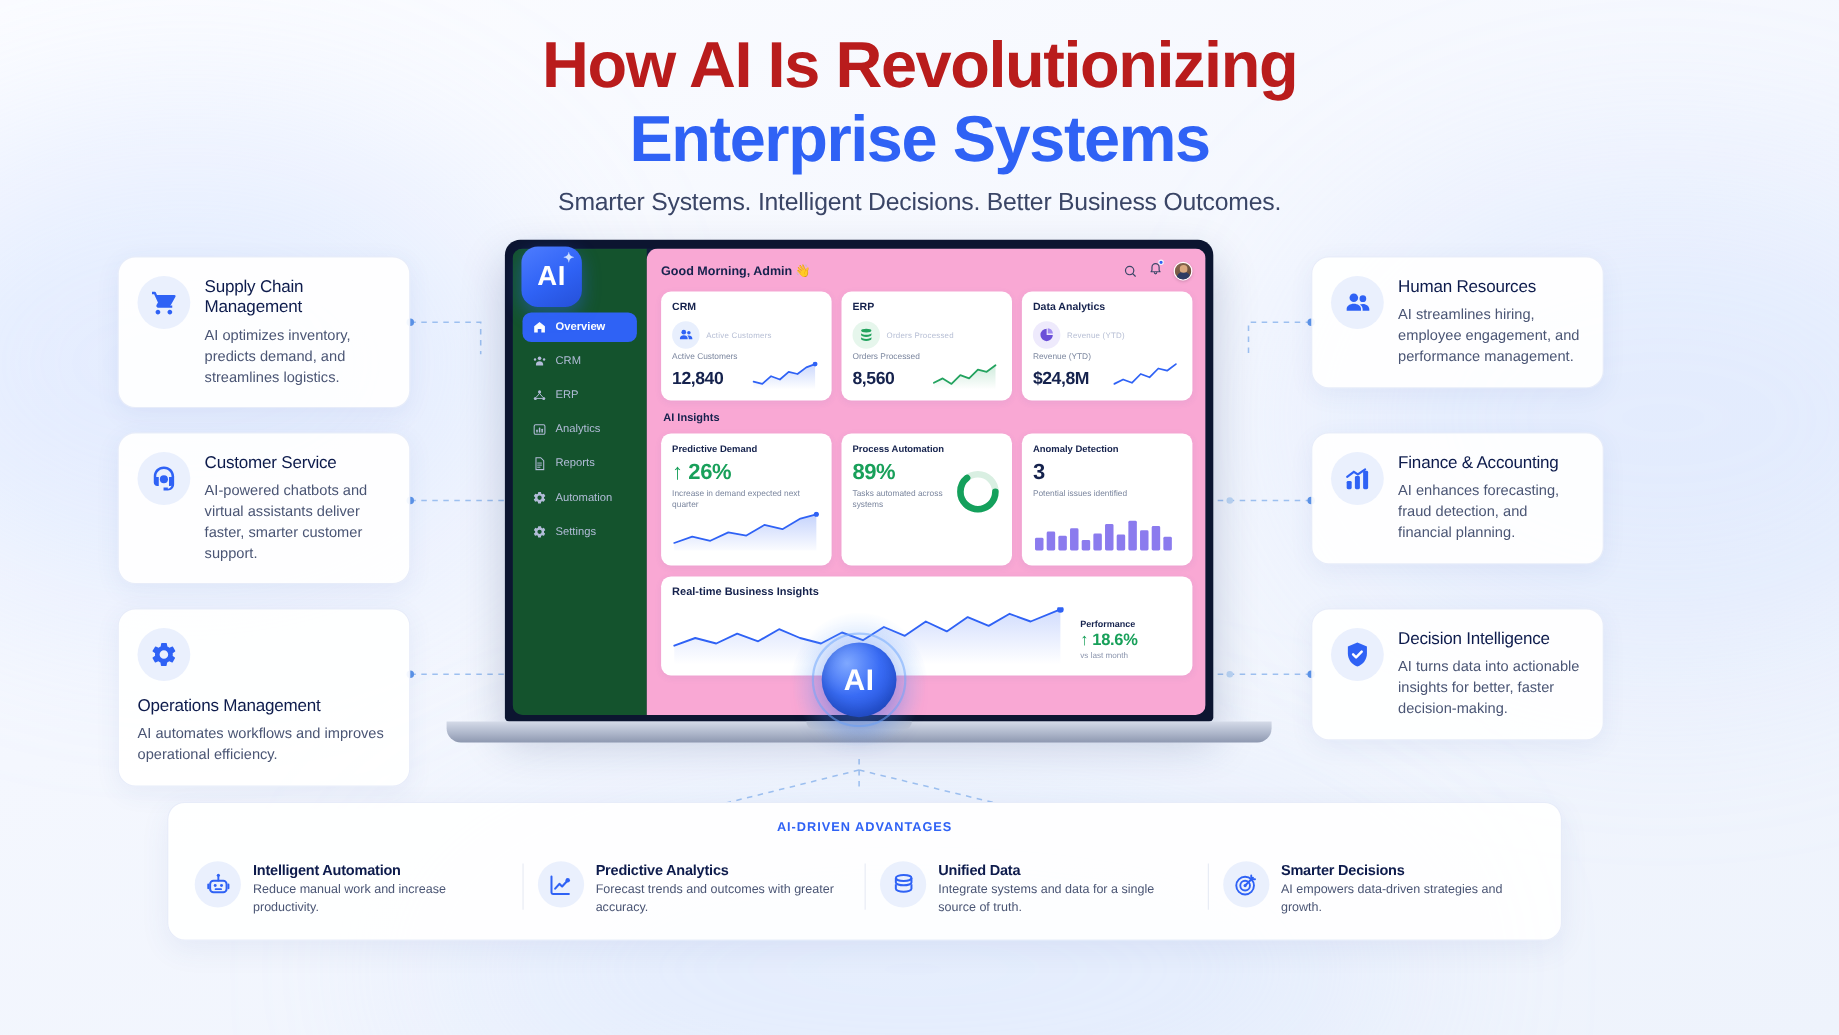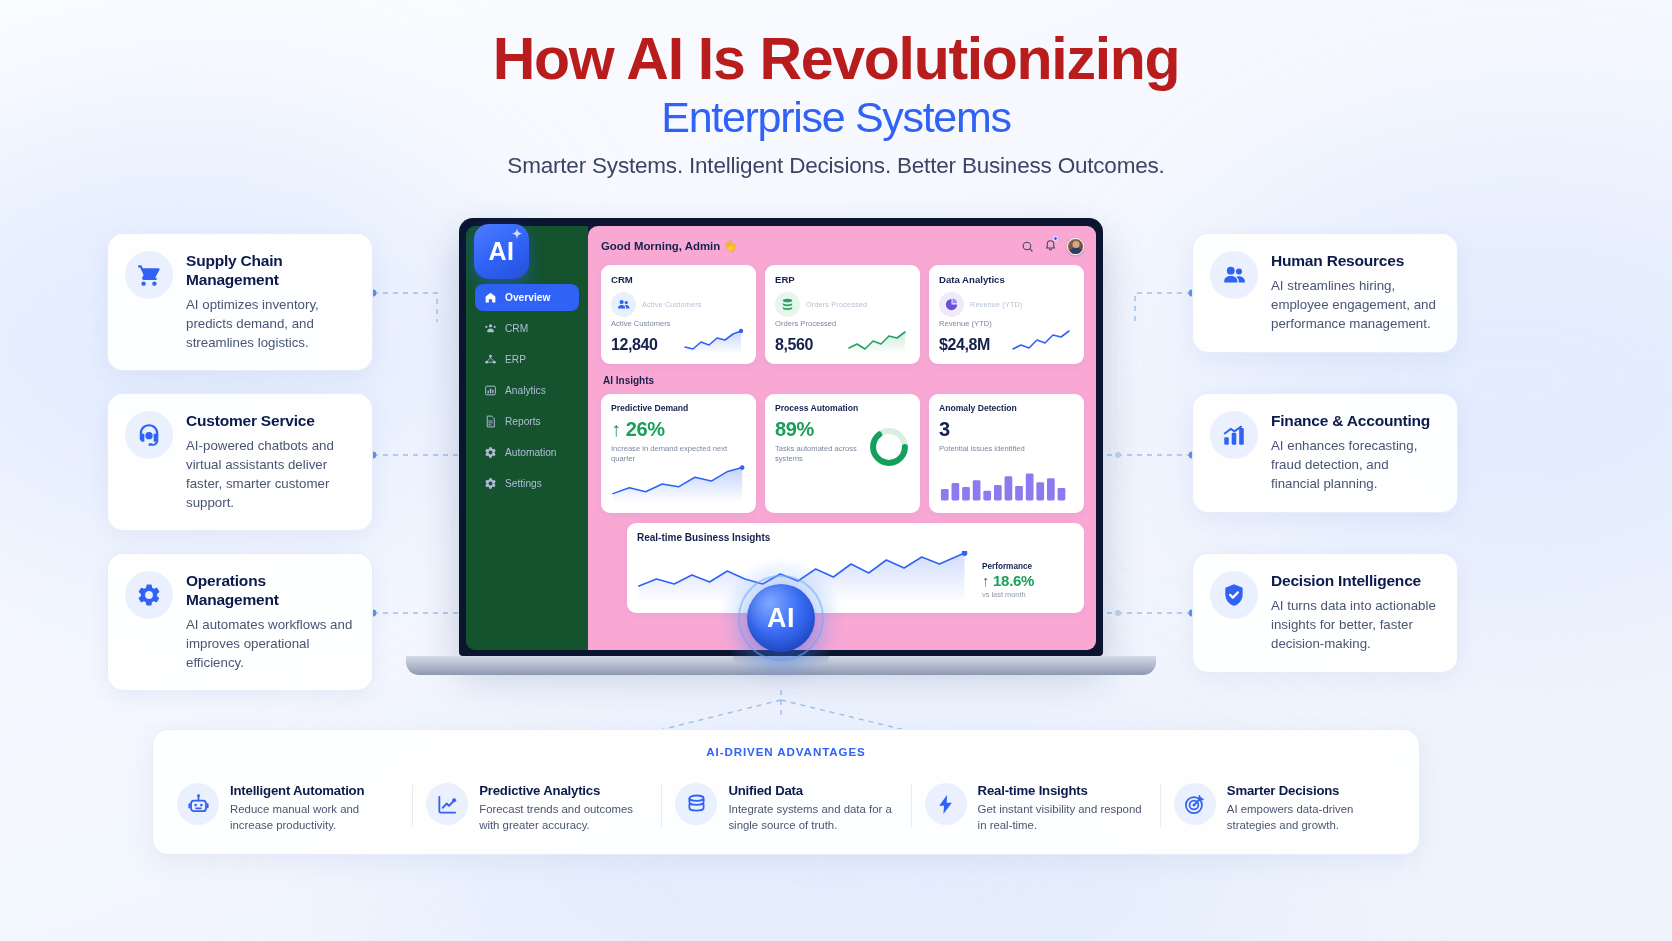--- a/index.html
+++ b/index.html
@@ -18,21 +18,21 @@
   .glow-b { width: 640px; height: 440px; right: -160px; top: 160px; background: rgba(186,208,255,.26); }
   .glow-c { width: 900px; height: 300px; left: 380px; bottom: -90px; background: rgba(200,220,255,.30); }
 
   
   .header { position: absolute; left: 0; right: 0; top: 28px; text-align: center; }
   .title-line1 {
     font-size: 59px; font-weight: 700; letter-spacing: -1.3px;
     color: #b91c1c; line-height: 1.06;
   }
   .title-line2 {
-    font-size: 43px; font-weight: 400; letter-spacing: -1.3px;
+    font-size: 59px; font-weight: 700; letter-spacing: -1.3px;
     color: #2f62f5; line-height: 1.12; margin-top: 2px;
   }
   .subtitle {
     margin-top: 12px; font-size: 22.5px; color: #3a4566; font-weight: 400;
     letter-spacing: -0.2px;
   }
 
   
   .side-card {
     position: absolute; width: 266px;
@@ -43,30 +43,30 @@
     padding: 17px 18px 18px 17px;
     display: flex; gap: 13px; align-items: flex-start;
   }
   .side-icon {
     width: 48px; height: 48px; flex: 0 0 48px; border-radius: 50%;
     background: #eaf0fd; display: flex; align-items: center; justify-content: center;
   }
   .side-icon svg { width: 26px; height: 26px; fill: #2f62f5; }
   .side-body { padding-top: 1px; }
   .side-title {
-    font-size: 15.5px; font-weight: 700; color: #0d1b4c; line-height: 1.22;
+    font-size: 15.5px; font-weight: 400; color: #0d1b4c; line-height: 1.22;
     letter-spacing: -0.2px;
   }
   .side-desc {
     margin-top: 6px; font-size: 13.3px; line-height: 1.42; color: #4a5574;
   }
 
   #card-supply  { left: 107px; top: 233px; }
   #card-service { left: 107px; top: 393px; }
-  #card-ops     { left: 107px; top: 553px; }
+  #card-ops     { left: 107px; top: 553px; flex-direction: column; }
   #card-hr      { left: 1192px; top: 233px; }
   #card-finance { left: 1192px; top: 393px; }
   #card-decision{ left: 1192px; top: 553px; }
   #card-service .side-title, #card-finance .side-title,
   #card-hr .side-title, #card-decision .side-title { white-space: nowrap; }
 
   
   .connectors { position: absolute; inset: 0; pointer-events: none; }
 
   
@@ -156,21 +156,21 @@
   .kpi-badge.purple { background: #eeeafc; }
   .kpi-badge svg { width: 15px; height: 15px; }
   .kpi-ghost { font-size: 7.2px; color: #b6bed4; filter: blur(.5px); letter-spacing: .2px; }
   .kpi-label { font-size: 7.6px; color: #7c879f; filter: blur(.35px); margin-top: 1px; }
   .kpi-bottom { display: flex; align-items: flex-end; justify-content: space-between; gap: 4px; }
   .kpi-value { font-size: 16px; font-weight: 700; color: #15224d; letter-spacing: -.4px; }
   .kpi-spark { width: 62px; height: 26px; flex: 0 0 62px; }
 
   .section-card {
     background: #fff; border-radius: 9px; padding: 9px 10px 10px 10px;
-    box-shadow: 0 2px 7px rgba(60,90,170,.07); margin-bottom: 10px; margin-left: 26px;
+    box-shadow: 0 2px 7px rgba(60,90,170,.07); margin-bottom: 10px;
   }
   .section-title { font-size: 10px; font-weight: 700; color: #15224d; margin-bottom: 8px; }
   .insight-row { display: flex; gap: 9px; }
   .insight-card {
     flex: 1; background: #fff; border-radius: 9px; padding: 9px 10px 8px 10px;
     box-shadow: 0 2px 7px rgba(60,90,170,.07); min-height: 100px;
     display: flex; flex-direction: column;
   }
   .insight-title { font-size: 8.6px; font-weight: 700; color: #15224d; margin-bottom: 5px; }
   .insight-stat { font-size: 20px; font-weight: 700; color: #18a05a; letter-spacing: -.4px; }
@@ -662,31 +662,20 @@
             <path d="M4.6 5.4v4.2c0 1.5 3.3 2.8 7.4 2.8s7.4-1.3 7.4-2.8V5.4" fill="none" stroke="#2f62f5" stroke-width="1.9"></path>
             <path d="M4.6 11.4v4.2c0 1.5 3.3 2.8 7.4 2.8s7.4-1.3 7.4-2.8v-4.2" fill="none" stroke="#2f62f5" stroke-width="1.9"></path>
           </svg>
       </div>
       <div>
         <div class="bottom-title">Unified Data</div>
         <div class="bottom-desc">Integrate systems and data for a single source of truth.</div>
       </div>
     </div>
 
-    <div class="bottom-item">
-      <div class="bottom-icon">
-        <svg viewBox="0 0 24 24">
-            <path d="M13.6 2 5.4 13.4h5.1L9.8 22l8.8-11.8h-5.4z"></path>
-          </svg>
-      </div>
-      <div>
-        <div class="bottom-title">Real-time Insights</div>
-        <div class="bottom-desc">Get instant visibility and respond in real-time.</div>
-      </div>
-    </div>
 
     <div class="bottom-item">
       <div class="bottom-icon">
         <svg viewBox="0 0 24 24">
             <circle cx="11.4" cy="12.6" r="8.4" fill="none" stroke="#2f62f5" stroke-width="1.8"></circle>
             <circle cx="11.4" cy="12.6" r="4.6" fill="none" stroke="#2f62f5" stroke-width="1.8"></circle>
             <circle cx="11.4" cy="12.6" r="1.5"></circle>
             <path d="m11.4 12.6 7.4-7.4" stroke="#2f62f5" stroke-width="1.9" stroke-linecap="round" fill="none"></path>
             <path d="M17.2 3v3.6h3.6" fill="none" stroke="#2f62f5" stroke-width="1.8" stroke-linejoin="round" stroke-linecap="round"></path>
           </svg>

